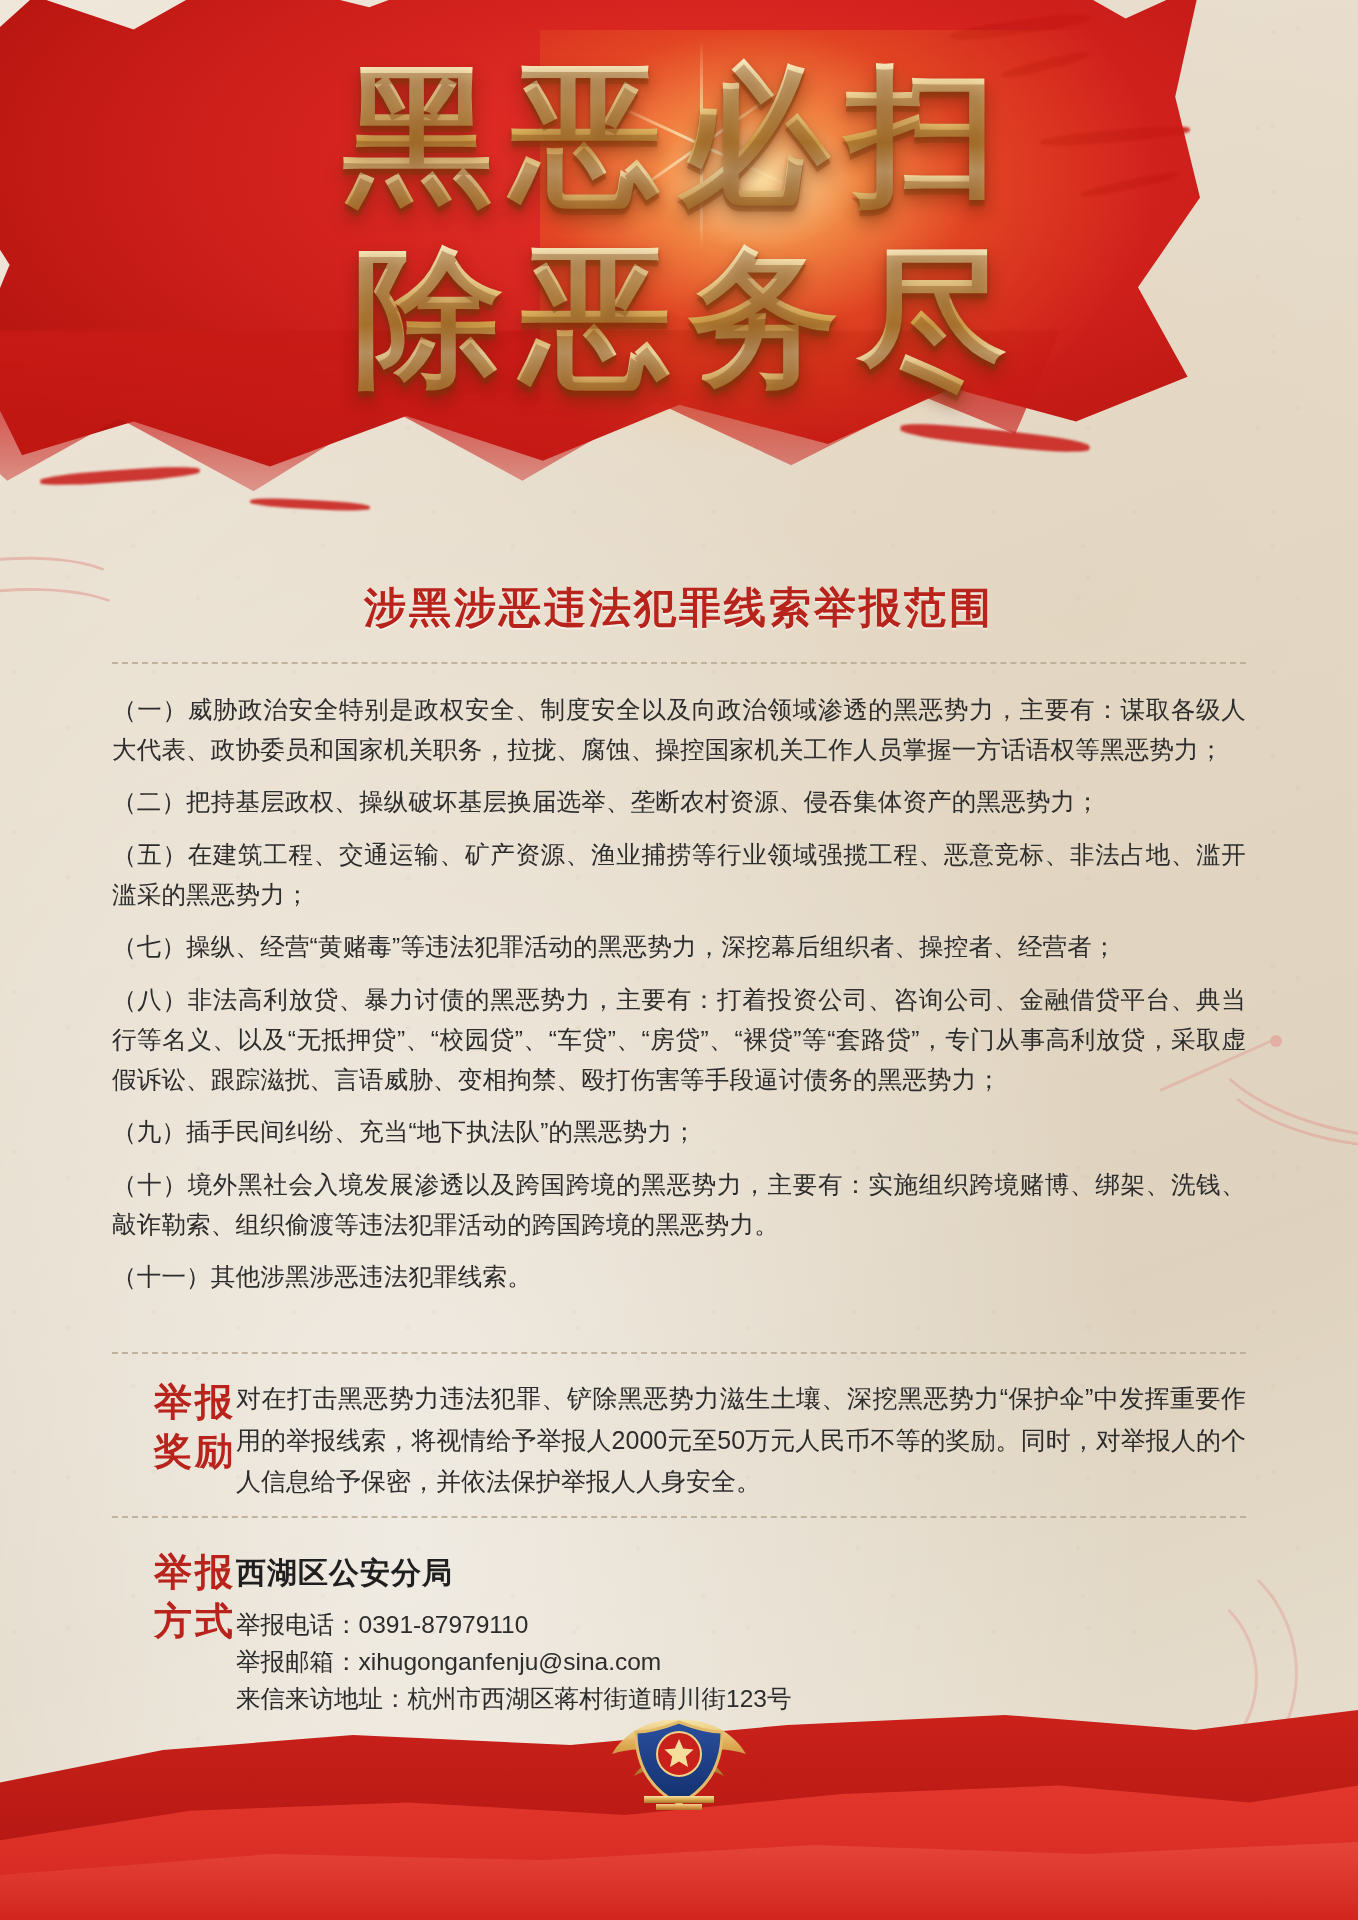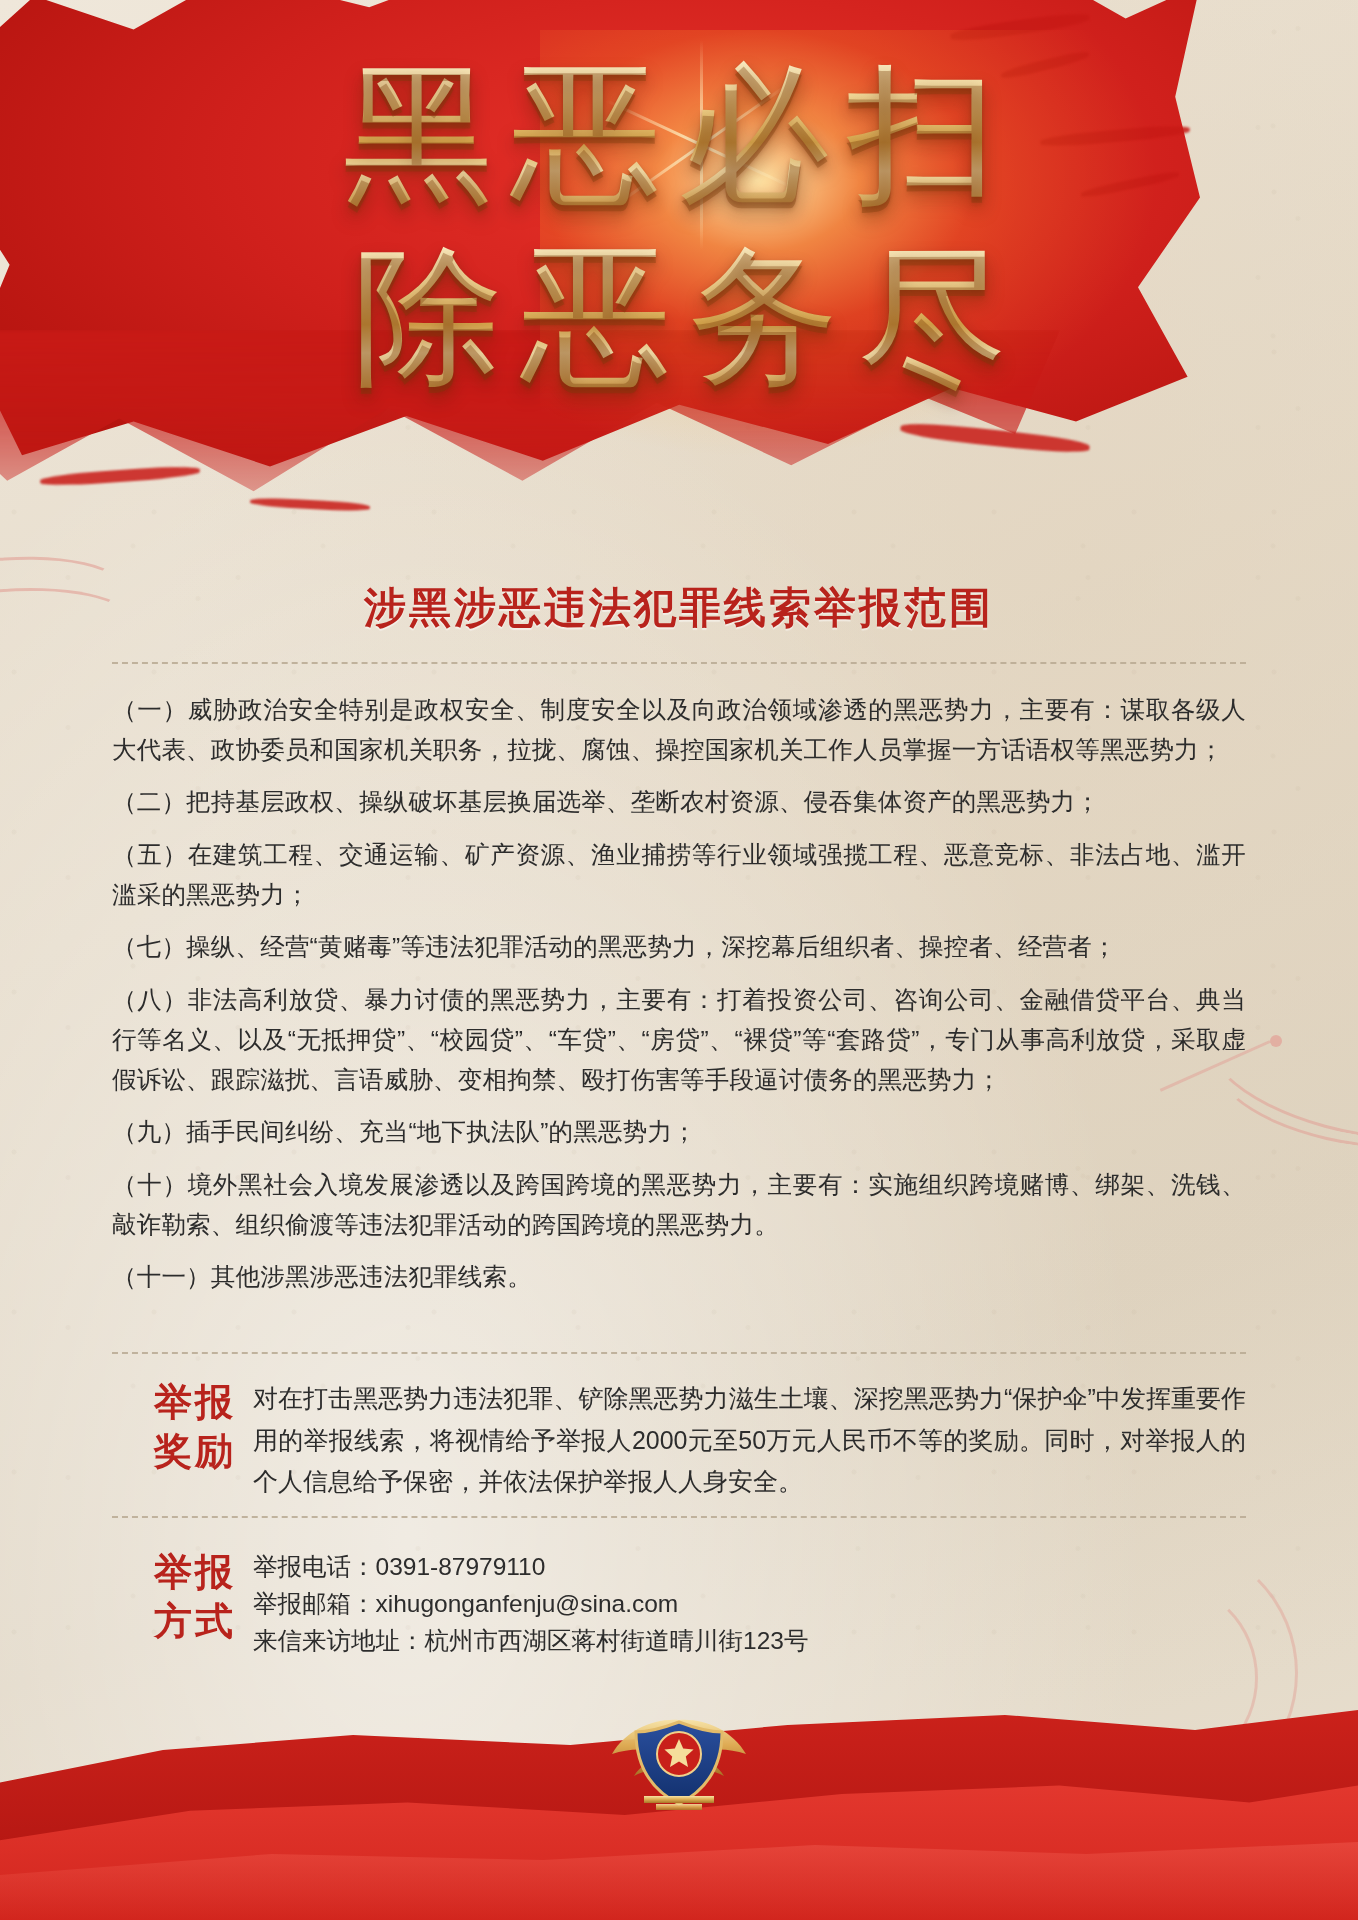--- a/index.html
+++ b/index.html
@@ -100,21 +100,21 @@
 
   .title-wrap {
     position: absolute;
     left: 0; top: 50px;
     width: 1358px;
     text-align: center;
     pointer-events: none;
   }
   .title-line {
     font-family: "DejaVu Serif", serif;
-    font-weight: normal;
+    font-weight: bold;
     font-size: 150px;
     line-height: 1.12;
     letter-spacing: 18px;
     color: #f6dfa6;
     background: linear-gradient(180deg, #fdf2cf 0%, #f3d997 28%, #d9a94e 55%, #f6e2ac 72%, #c98f34 100%);
     -webkit-background-clip: text;
     background-clip: text;
     -webkit-text-fill-color: transparent;
     text-shadow: 0 6px 0 rgba(120,60,10,0.35), 0 10px 18px rgba(90,30,5,0.35);
     filter: drop-shadow(0 3px 2px rgba(110,45,10,.5));
@@ -181,21 +181,20 @@
     color: #b8231c;
     text-align: right;
     letter-spacing: 3px;
   }
   .block-body {
     flex: 1;
     color: #2c2c2c;
     font-size: 25px;
     line-height: 1.66;
     text-align: justify;
-    margin-left: 17px;
   }
   #reward-block { left: 112px; top: 1378px; width: 1134px; }
   #contact-block { left: 112px; top: 1548px; width: 1134px; }
   .contact-org {
     font-weight: bold;
     font-size: 30px;
     color: #1f1f1f;
     margin-bottom: 8px;
     letter-spacing: 1px;
   }
@@ -319,20 +318,21 @@
   </div>
 
   <div class="divider" id="div3"></div>
 
   <div class="block" id="contact-block">
     <div class="block-label">
       <div>举报</div>
       <div>方式</div>
     </div>
     <div class="block-body">
+      <div class="contact-org">西湖区公安分局</div>
       <div class="contact-line">举报电话：0391-87979110</div>
       <div class="contact-line">举报邮箱：xihugonganfenju@sina.com</div>
       <div class="contact-line">来信来访地址：杭州市西湖区蒋村街道晴川街123号</div>
     </div>
   </div>
 
   <div class="bottom-wave">
     <div class="wave-dark"></div>
     <div class="wave-light"></div>
     <div class="wave-hi"></div>

